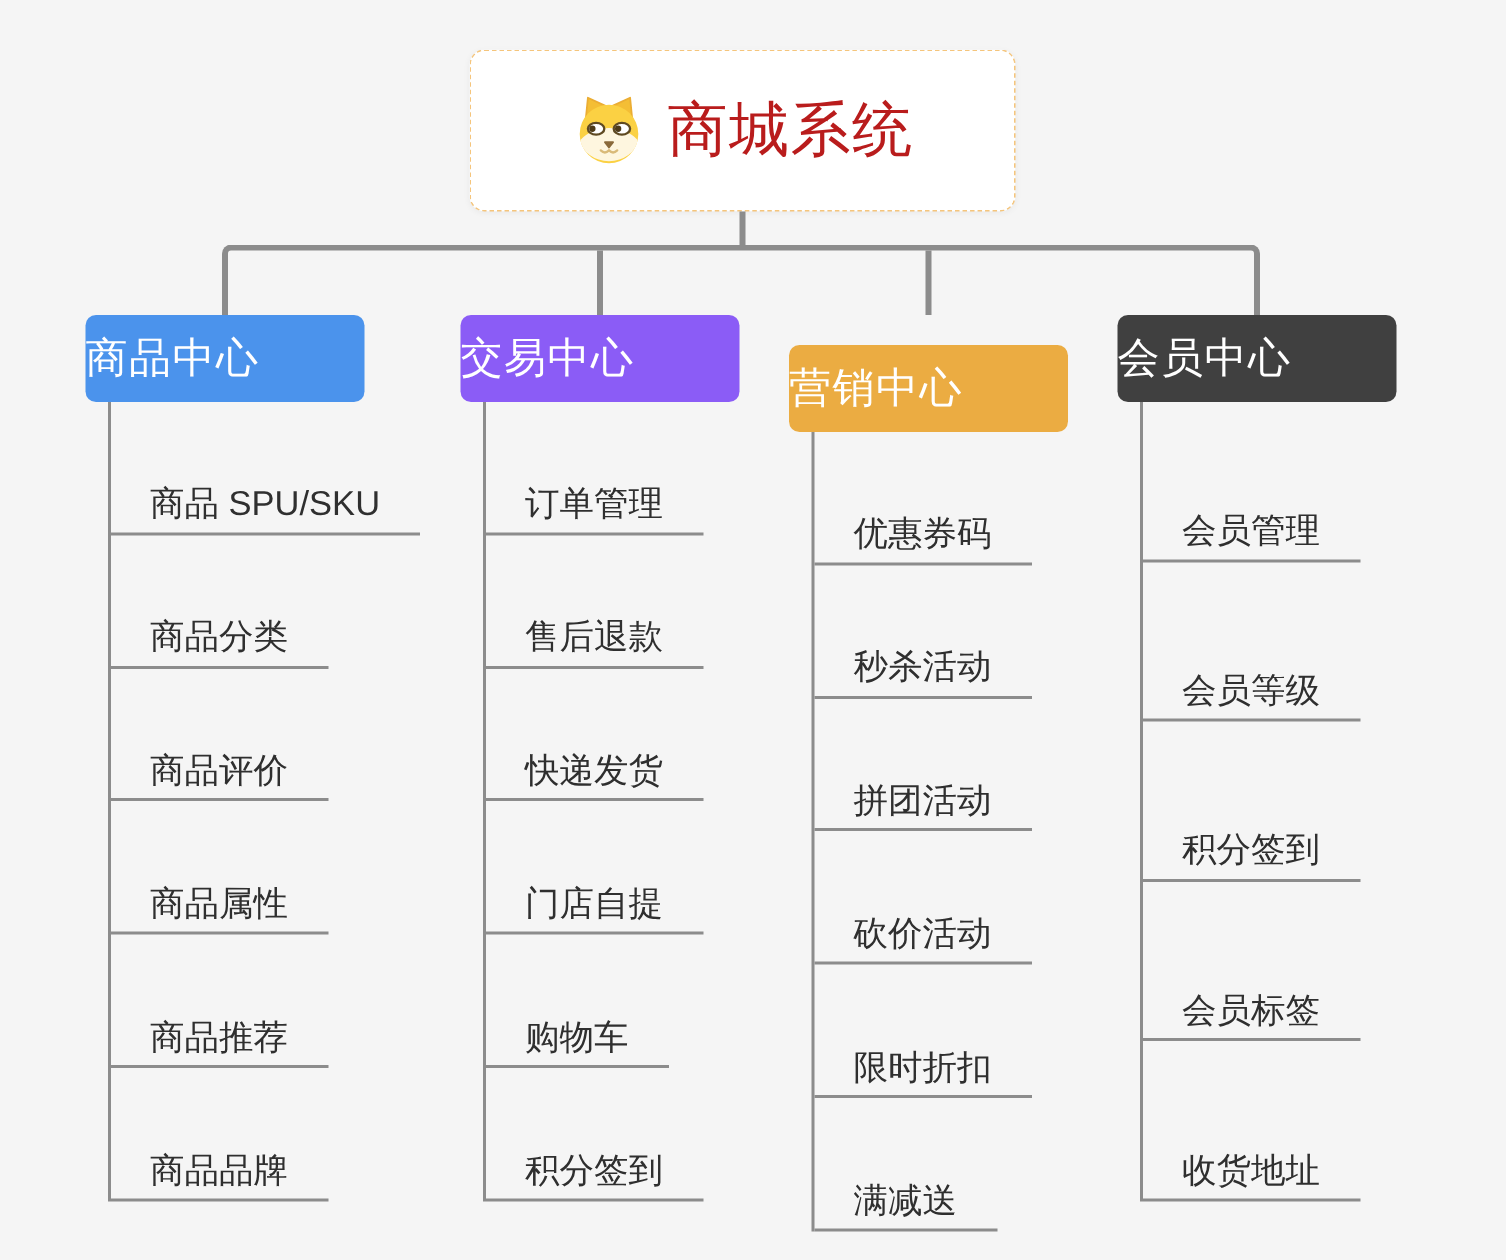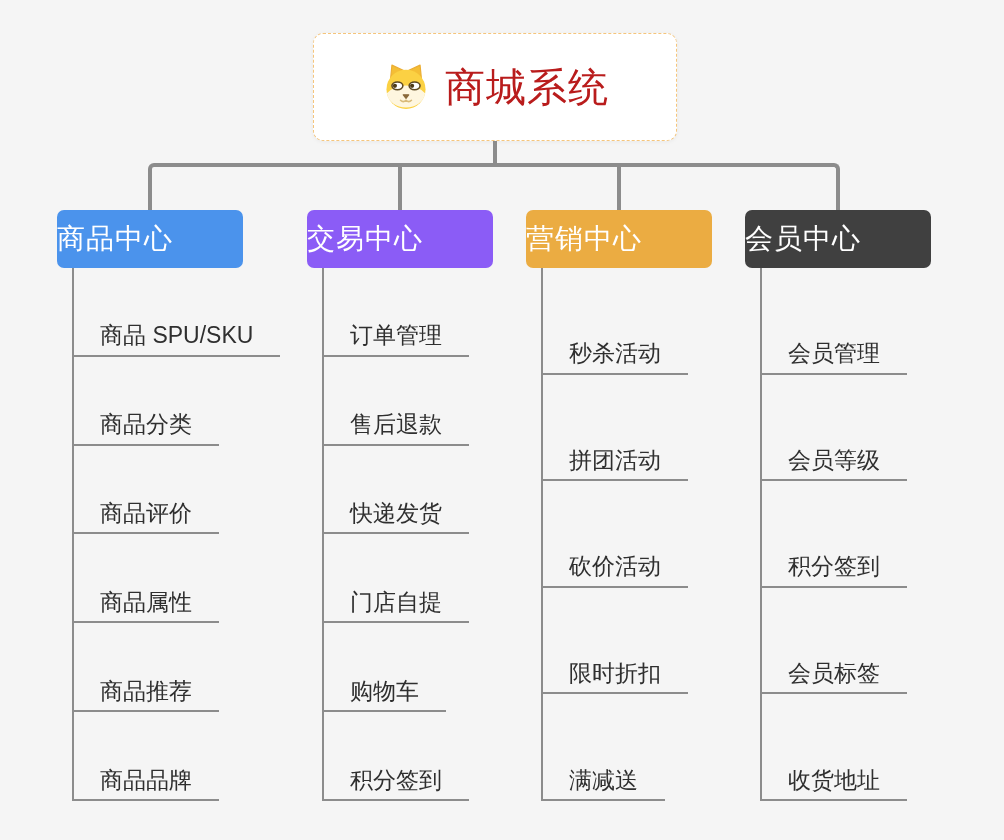--- a/index.html
+++ b/index.html
@@ -27,21 +27,21 @@
     position:absolute; left:148px; top:163px; width:692px; height:47px;
     box-sizing:border-box;
     border-top:4px solid #8C8C8C; border-left:4px solid #8C8C8C; border-right:4px solid #8C8C8C;
     border-radius:6px 6px 0 0; background:transparent;
   }
   .conn-drop-2 { left:398px; top:167px; width:4px; height:43px; }
   .conn-drop-3 { left:617px; top:167px; width:4px; height:43px; }
 
   
   .branch-group { position:absolute; top:210px; width:255px; }
-  .bg-0 { left:57px; } .bg-1 { left:307px; } .bg-2 { left:526px; } .bg-3 { left:745px; }
+  .bg-0 { left:57px; } .bg-1 { left:307px; } .bg-2 { left:526px;margin-top:20px; } .bg-3 { left:745px; }
   .branch-box {
     width:186px; height:58px; border-radius:7px;
     display:flex; align-items:center; justify-content:flex-start;
   }
   .branch-label { color:#FFFFFF; font-size:28px; line-height:1; letter-spacing:1px; }
   .leaf-col {
     margin-left:15px; height:533px;
     border-left:2px solid #8C8C8C;
     display:flex; flex-direction:column;
   }
@@ -140,20 +140,23 @@
     <span class="leaf-label">积分签到</span>
   </div>
 </div>
   </div>
 
   <div class="branch-group bg-2">
     <div class="branch-box" style="background: rgb(235, 172, 66);">
       <span class="branch-label">营销中心</span>
     </div>
     <div class="leaf-col">
+  <div class="leaf">
+    <span class="leaf-label">优惠券码</span>
+  </div>
 
   <div class="leaf">
     <span class="leaf-label">秒杀活动</span>
   </div>
 
   <div class="leaf">
     <span class="leaf-label">拼团活动</span>
   </div>
 
   <div class="leaf">

